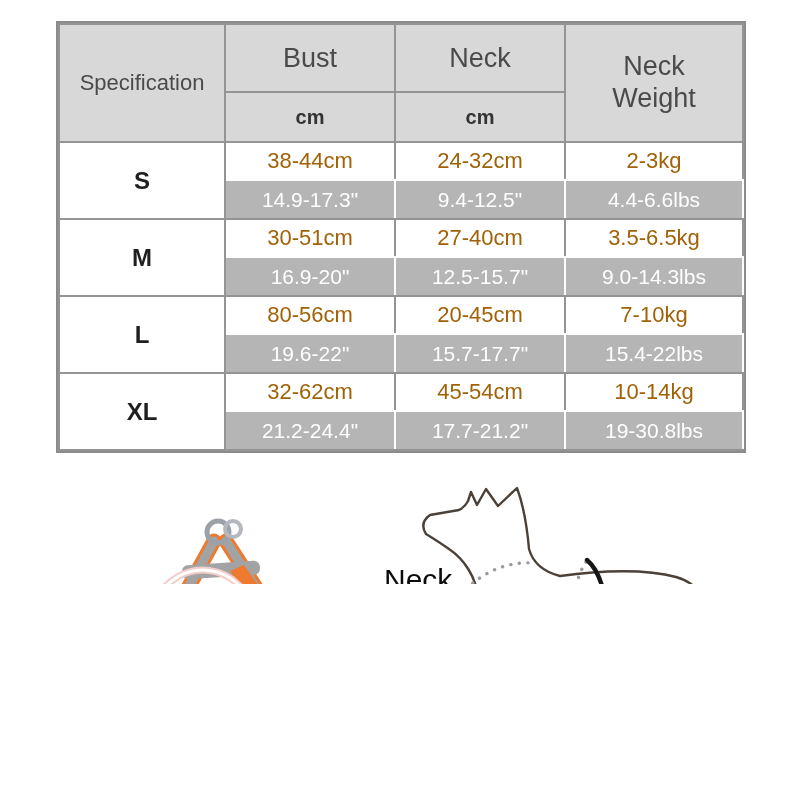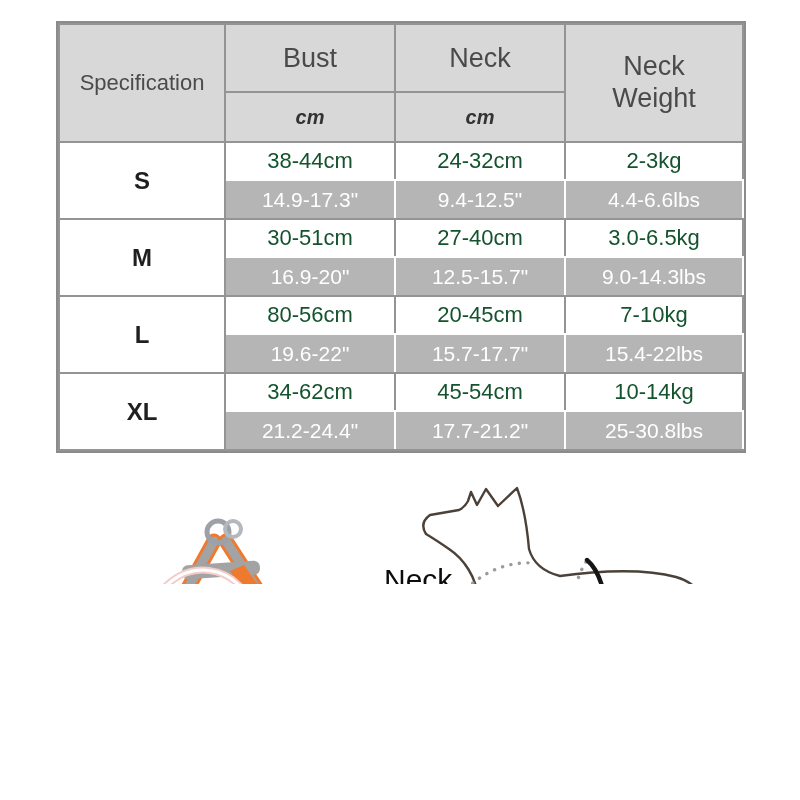--- a/index.html
+++ b/index.html
@@ -13,29 +13,29 @@
     position:absolute; left:56px; top:21px;
     border:2px solid #8b8b8b; background:#fff;
   }
   table.size-chart { border-collapse:collapse; table-layout:fixed; }
   table.size-chart td {
     border:2px solid #949494; text-align:center; vertical-align:middle;
     padding:0; overflow:hidden;
   }
   tr.h1 td, tr.h2 td { background:#d8d8d8; }
   tr.h1 td { height:66px; }
-  tr.h2 td { height:48px;font-style:italic; }
+  tr.h2 td { height:48px; }
   tr.cm td { height:36px; background:#ffffff; }
   tr.in td { height:37px; }
   .spec-h  { font-size:22px; color:#4a4a4a; }
   .big-h   { font-size:27px; color:#4a4a4a; }
   .bw      { padding:0 28px !important; line-height:1.18; }
   .unit-h  { font-size:20px; font-weight:bold; color:#333; }
   .size-cell { font-size:24px; font-weight:bold; color:#1f1f1f; background:#fff; }
-  tr.cm td.val { font-size:22px; color:#14532d; border-bottom:2px solid #ffffff; }
+  tr.cm td.val { font-size:22px; color:#a16207; border-bottom:2px solid #ffffff; }
   tr.in td.val {
     background:#b5b5b5; color:#ffffff; font-size:21px;
     border-top:2px solid #ffffff; border-left:2px solid #ffffff; border-right:2px solid #ffffff;
   }
 
   
   .harness-neck-label {
     position:absolute; left:58px; top:604px; font-size:29px; color:#0c0c0c;
   }
   .harness-svg { position:absolute; left:138px; top:515px; }
@@ -76,21 +76,21 @@
         <tr class="in">
           <td class="val">14.9-17.3"</td>
           <td class="val">9.4-12.5"</td>
           <td class="val">4.4-6.6lbs</td>
         </tr>
 
         <tr class="cm">
           <td class="size-cell" rowspan="2">M</td>
           <td class="val">30-51cm</td>
           <td class="val">27-40cm</td>
-          <td class="val">3.0-6.5kg</td>
+          <td class="val">3.5-6.5kg</td>
         </tr>
         <tr class="in">
           <td class="val">16.9-20"</td>
           <td class="val">12.5-15.7"</td>
           <td class="val">9.0-14.3lbs</td>
         </tr>
 
         <tr class="cm">
           <td class="size-cell" rowspan="2">L</td>
           <td class="val">80-56cm</td>
@@ -98,28 +98,28 @@
           <td class="val">7-10kg</td>
         </tr>
         <tr class="in">
           <td class="val">19.6-22"</td>
           <td class="val">15.7-17.7"</td>
           <td class="val">15.4-22lbs</td>
         </tr>
 
         <tr class="cm">
           <td class="size-cell" rowspan="2">XL</td>
-          <td class="val">34-62cm</td>
+          <td class="val">32-62cm</td>
           <td class="val">45-54cm</td>
           <td class="val">10-14kg</td>
         </tr>
         <tr class="in">
           <td class="val">21.2-24.4"</td>
           <td class="val">17.7-21.2"</td>
-          <td class="val">25-30.8lbs</td>
+          <td class="val">19-30.8lbs</td>
         </tr>
       </tbody>
     </table>
   </div>
 
   <div class="harness-neck-label">Neck</div>
 
   <svg class="harness-svg" width="190" height="265" viewBox="0 0 190 265">
 
     <g>

